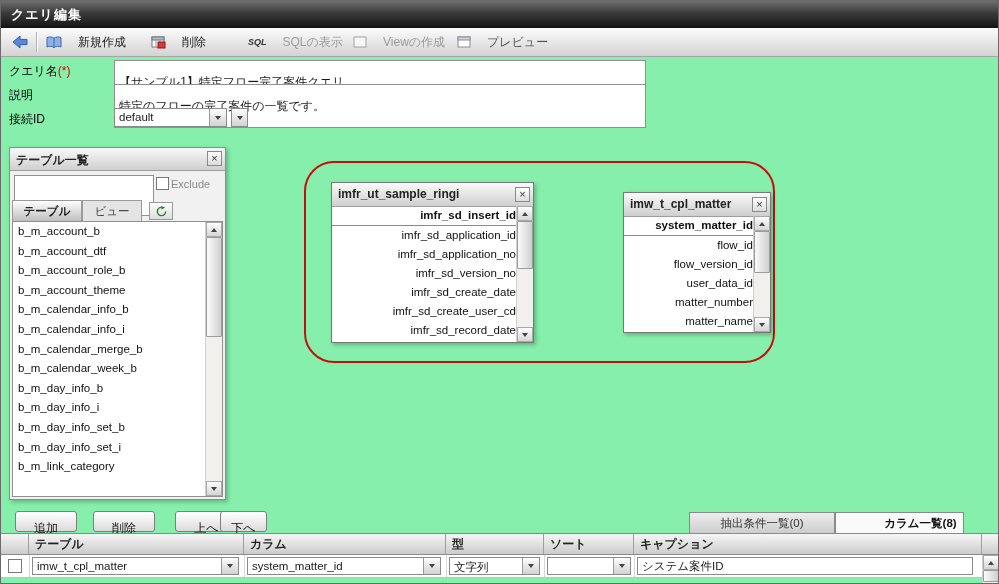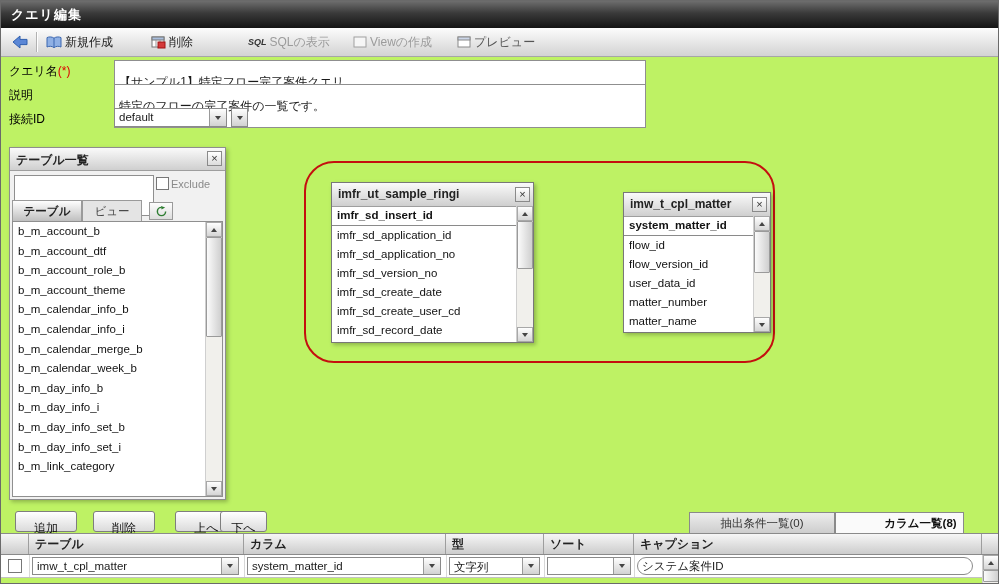--- a/index.html
+++ b/index.html
@@ -1,26 +1,26 @@
 <!DOCTYPE html>
 <html><head>
 <meta charset="utf-8">
 <style>
   html,body{margin:0;padding:0;background:#e9e9e9;}
-  .screen{position:relative;width:999px;height:584px;background:#bef264;overflow:hidden;
+  .screen{position:relative;width:999px;height:584px;background:#86efac;overflow:hidden;
           font-family:"Liberation Sans","DejaVu Sans",sans-serif;border:1px solid #6a6a6a;box-sizing:border-box;}
   .abs{position:absolute;}
 
   
   .titlebar{left:0;top:0;width:100%;height:27px;background:linear-gradient(#6e6e6e,#3a3a3a 45%,#141414);}
   .titlebar .title{position:absolute;left:10px;top:5px;font-size:13px;font-weight:bold;color:#fff;letter-spacing:1px;}
 
   
   .toolbar{left:0;top:27px;width:100%;height:28px;background:linear-gradient(#fcfcfc,#e3e3e3 60%,#d3d3d3);border-bottom:1px solid #a6a6a6;}
-  .tool-btn{position:absolute;top:4px;height:20px;display:flex;align-items:center;gap:3px;font-size:12px;color:#1a1a1a;padding:0 3px;cursor:default;}
+  .tool-btn{position:absolute;top:4px;height:20px;display:flex;align-items:center;gap:16px;font-size:12px;color:#1a1a1a;padding:0 3px;cursor:default;}
   .tool-btn .dim{color:#9b9b9b;}
   .tool-btn .mid{color:#555;}
   .tool-sep{position:absolute;left:35px;top:4px;width:1px;height:20px;background:#b2b2b2;border-right:1px solid #fff;}
   .sql-badge{font-size:9px;font-weight:bold;font-style:italic;color:#333;}
 
   
   .form-label{position:absolute;font-size:12px;color:#000;white-space:nowrap;text-align:right;}
   .req{color:#d00;}
   .input{position:absolute;border:1px solid #8f8f8f;background:#fff;font-size:12px;font-family:inherit;
          padding:14px 4px;height:14px;box-sizing:content-box;color:#1a1a1a;}
@@ -59,21 +59,21 @@
            display:flex;align-items:center;justify-content:center;flex:0 0 auto;}
   .sb-track{flex:1;position:relative;}
   .sb-thumb{position:absolute;left:0;right:0;top:0;background:linear-gradient(to right,#fbfbfb,#cfcfcf);
            border:1px solid #9a9a9a;box-sizing:border-box;border-radius:1px;}
 
   .win{position:absolute;background:#fff;border:1px solid #787878;box-shadow:2px 2px 4px rgba(0,0,0,.25);z-index:6;}
   .win-body{position:absolute;left:0;top:23px;right:0;bottom:0;}
   .win-header{height:23px;}
   .win-item{height:19px;line-height:19px;font-size:11.5px;color:#111;padding-left:5px;white-space:nowrap;overflow:hidden;}
   .win-item.key{font-weight:bold;border-bottom:1px solid #8a8a8a;}
-  .win-items{position:absolute;left:0;top:0;right:17px;bottom:0;overflow:hidden;}
+  .win-items{position:absolute;left:0;top:0;right:17px;bottom:0;overflow:hidden;text-align:right;}
 
   .red-annotation{left:303px;top:160px;width:467px;height:198px;border:2px solid #c40f0f;border-radius:30px;
            z-index:5;pointer-events:none;}
 
   
   .btn{position:absolute;top:510px;height:21px;border:1px solid #7e7e7e;border-radius:3px;
        background:linear-gradient(#ffffff,#dbdbdb);font-size:12px;color:#111;font-family:inherit;
        box-shadow:inset 0 1px 0 #fff;padding:8px;}
   .btab{position:absolute;top:511px;height:21px;box-sizing:border-box;border:1px solid #8a8a8a;border-bottom:none;
        display:flex;align-items:center;justify-content:center;font-size:11.5px;}
@@ -323,21 +323,21 @@
       <div class="combo-btn">
           <span class="tri-down"></span>
         </div>
     </div>
     <div class="combo" style="left:546px;top:2px;width:84px;height:18px">
       <span class="combo-text"></span>
       <div class="combo-btn">
           <span class="tri-down"></span>
         </div>
     </div>
-    <input class="cell-input" style="left: 636px; width: 336px; border-radius: 9px;" value="システム案件ID">
+    <input class="cell-input" style="left: 636px; width: 336px;" value="システム案件ID">
   </div>
 
   <div class="vscroll" style="left:981px;top:554px;width:17px;height:30px">
     <div class="sb-btn">
         <span class="tri-up"></span>
       </div>
     <div class="sb-track">
         <div class="sb-thumb" style="height:12px"></div>
       </div>
   </div>

